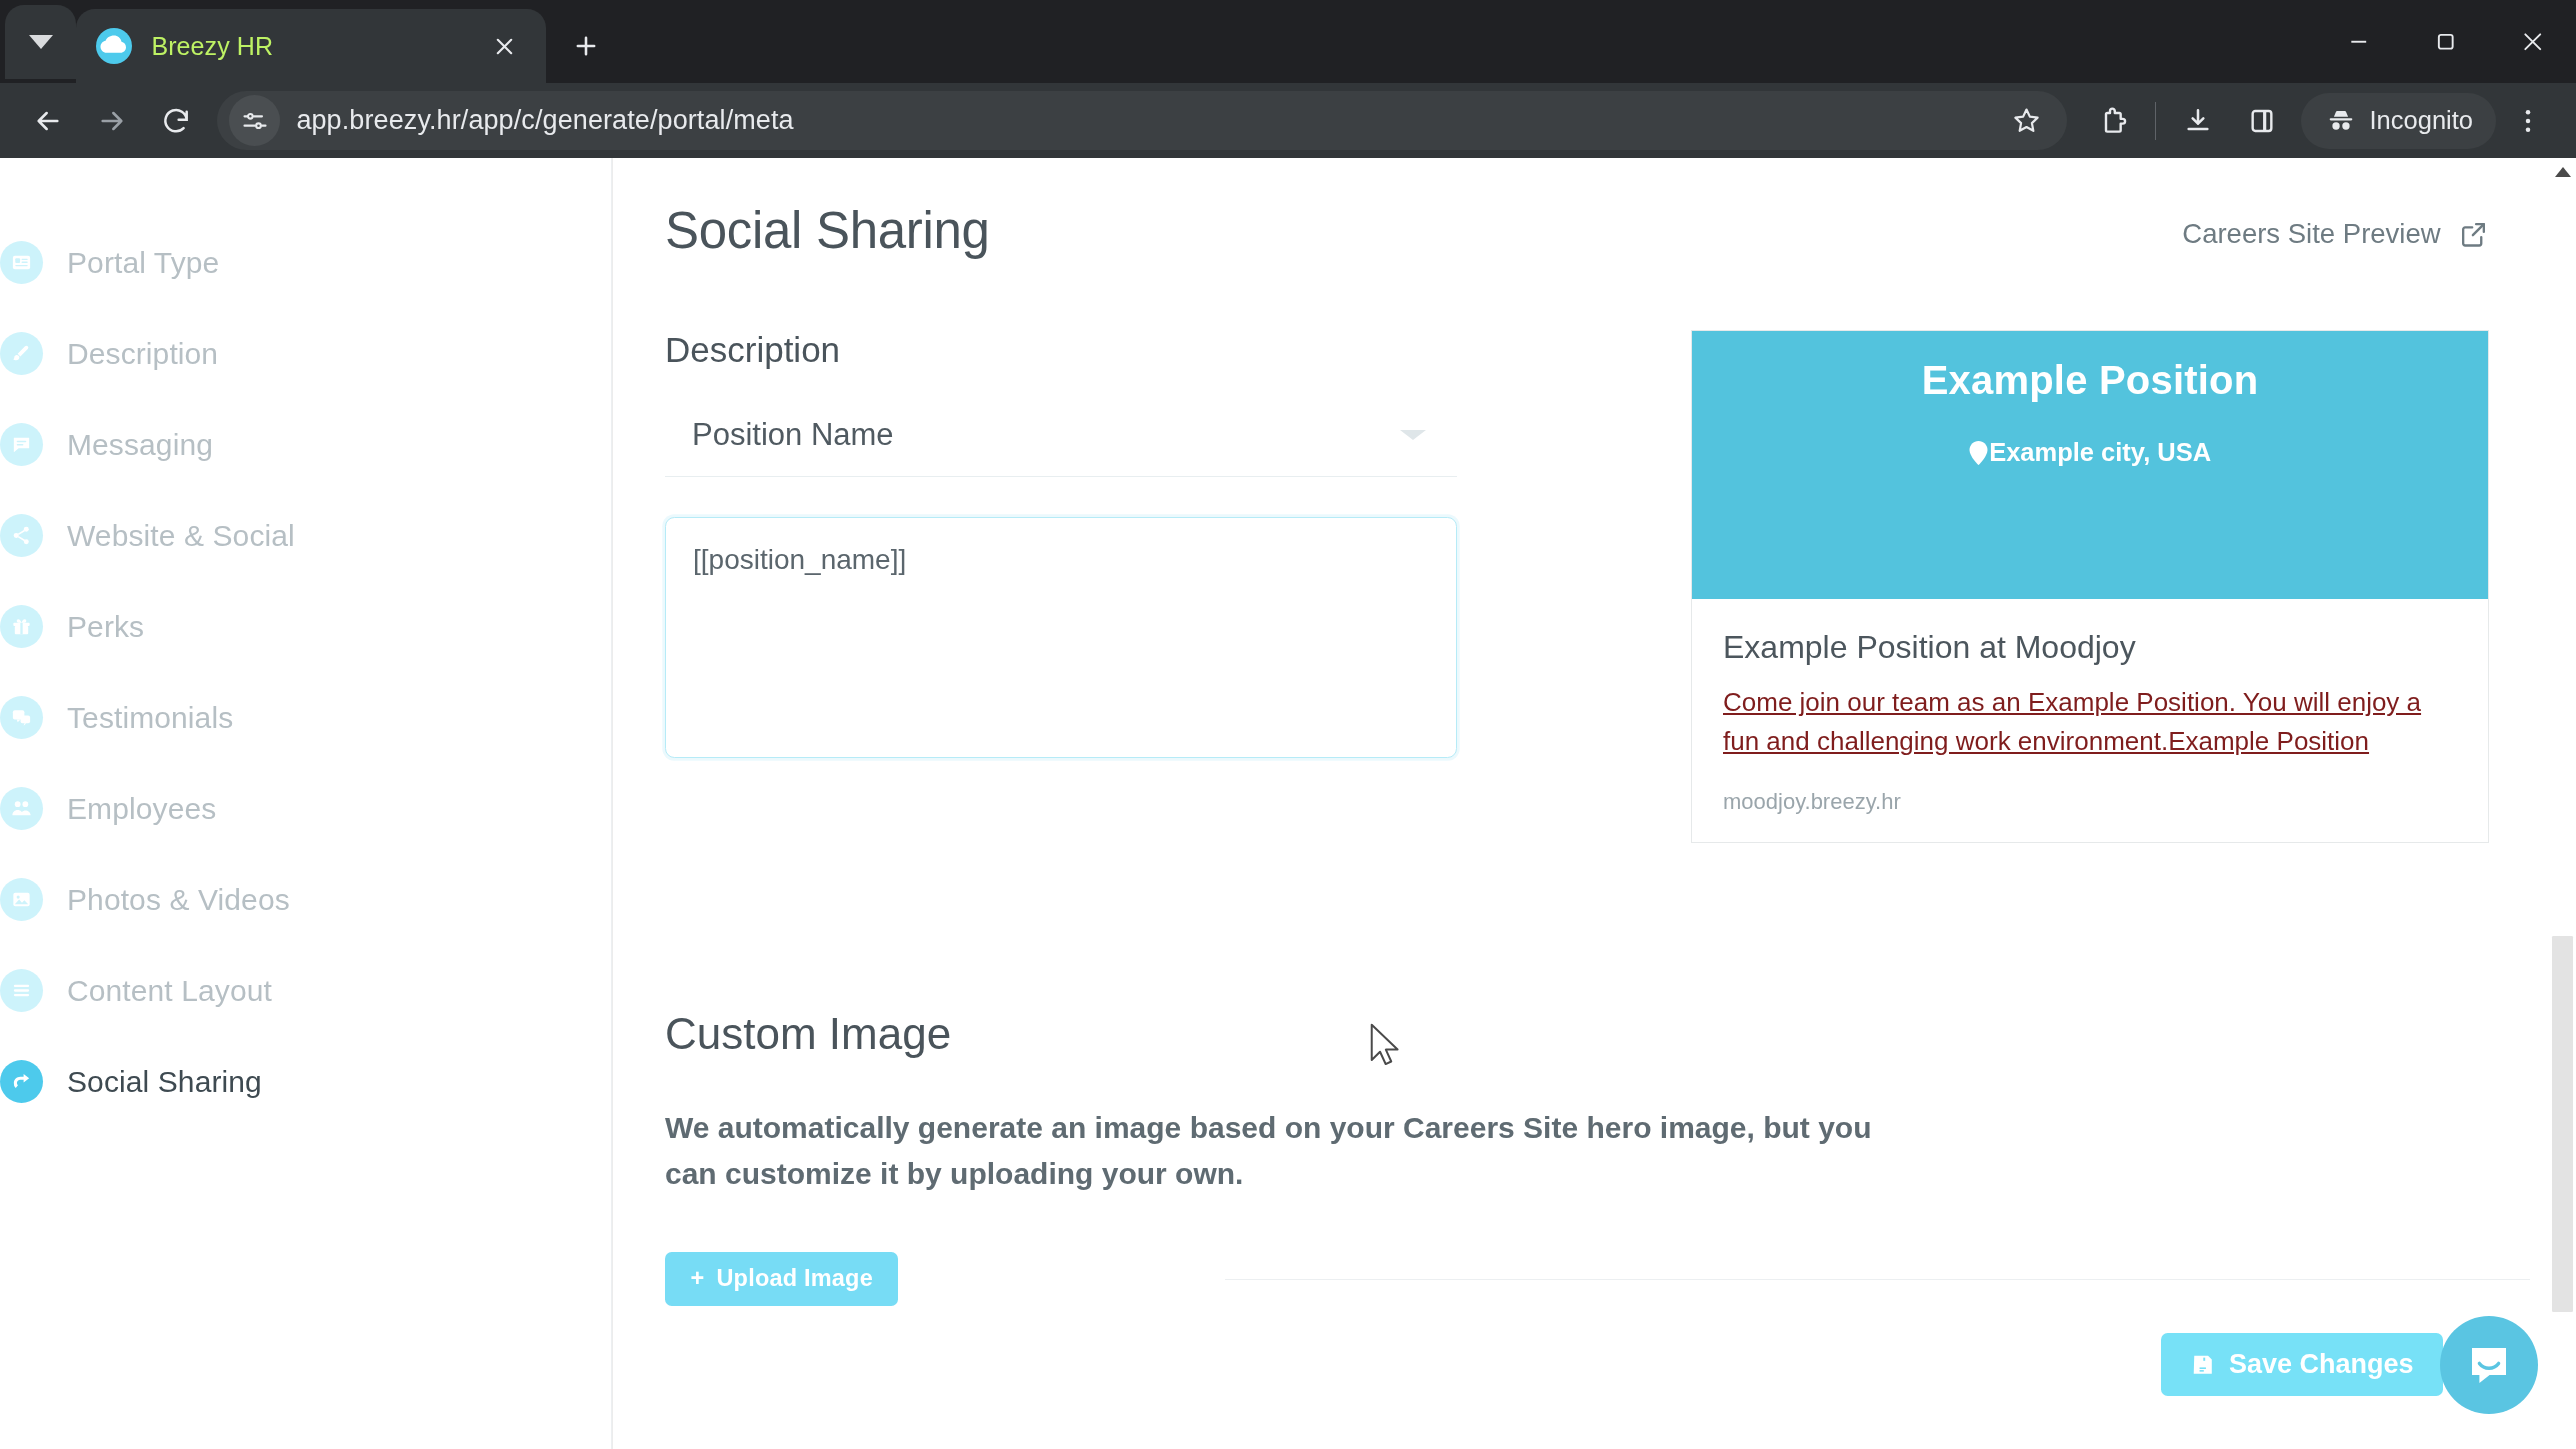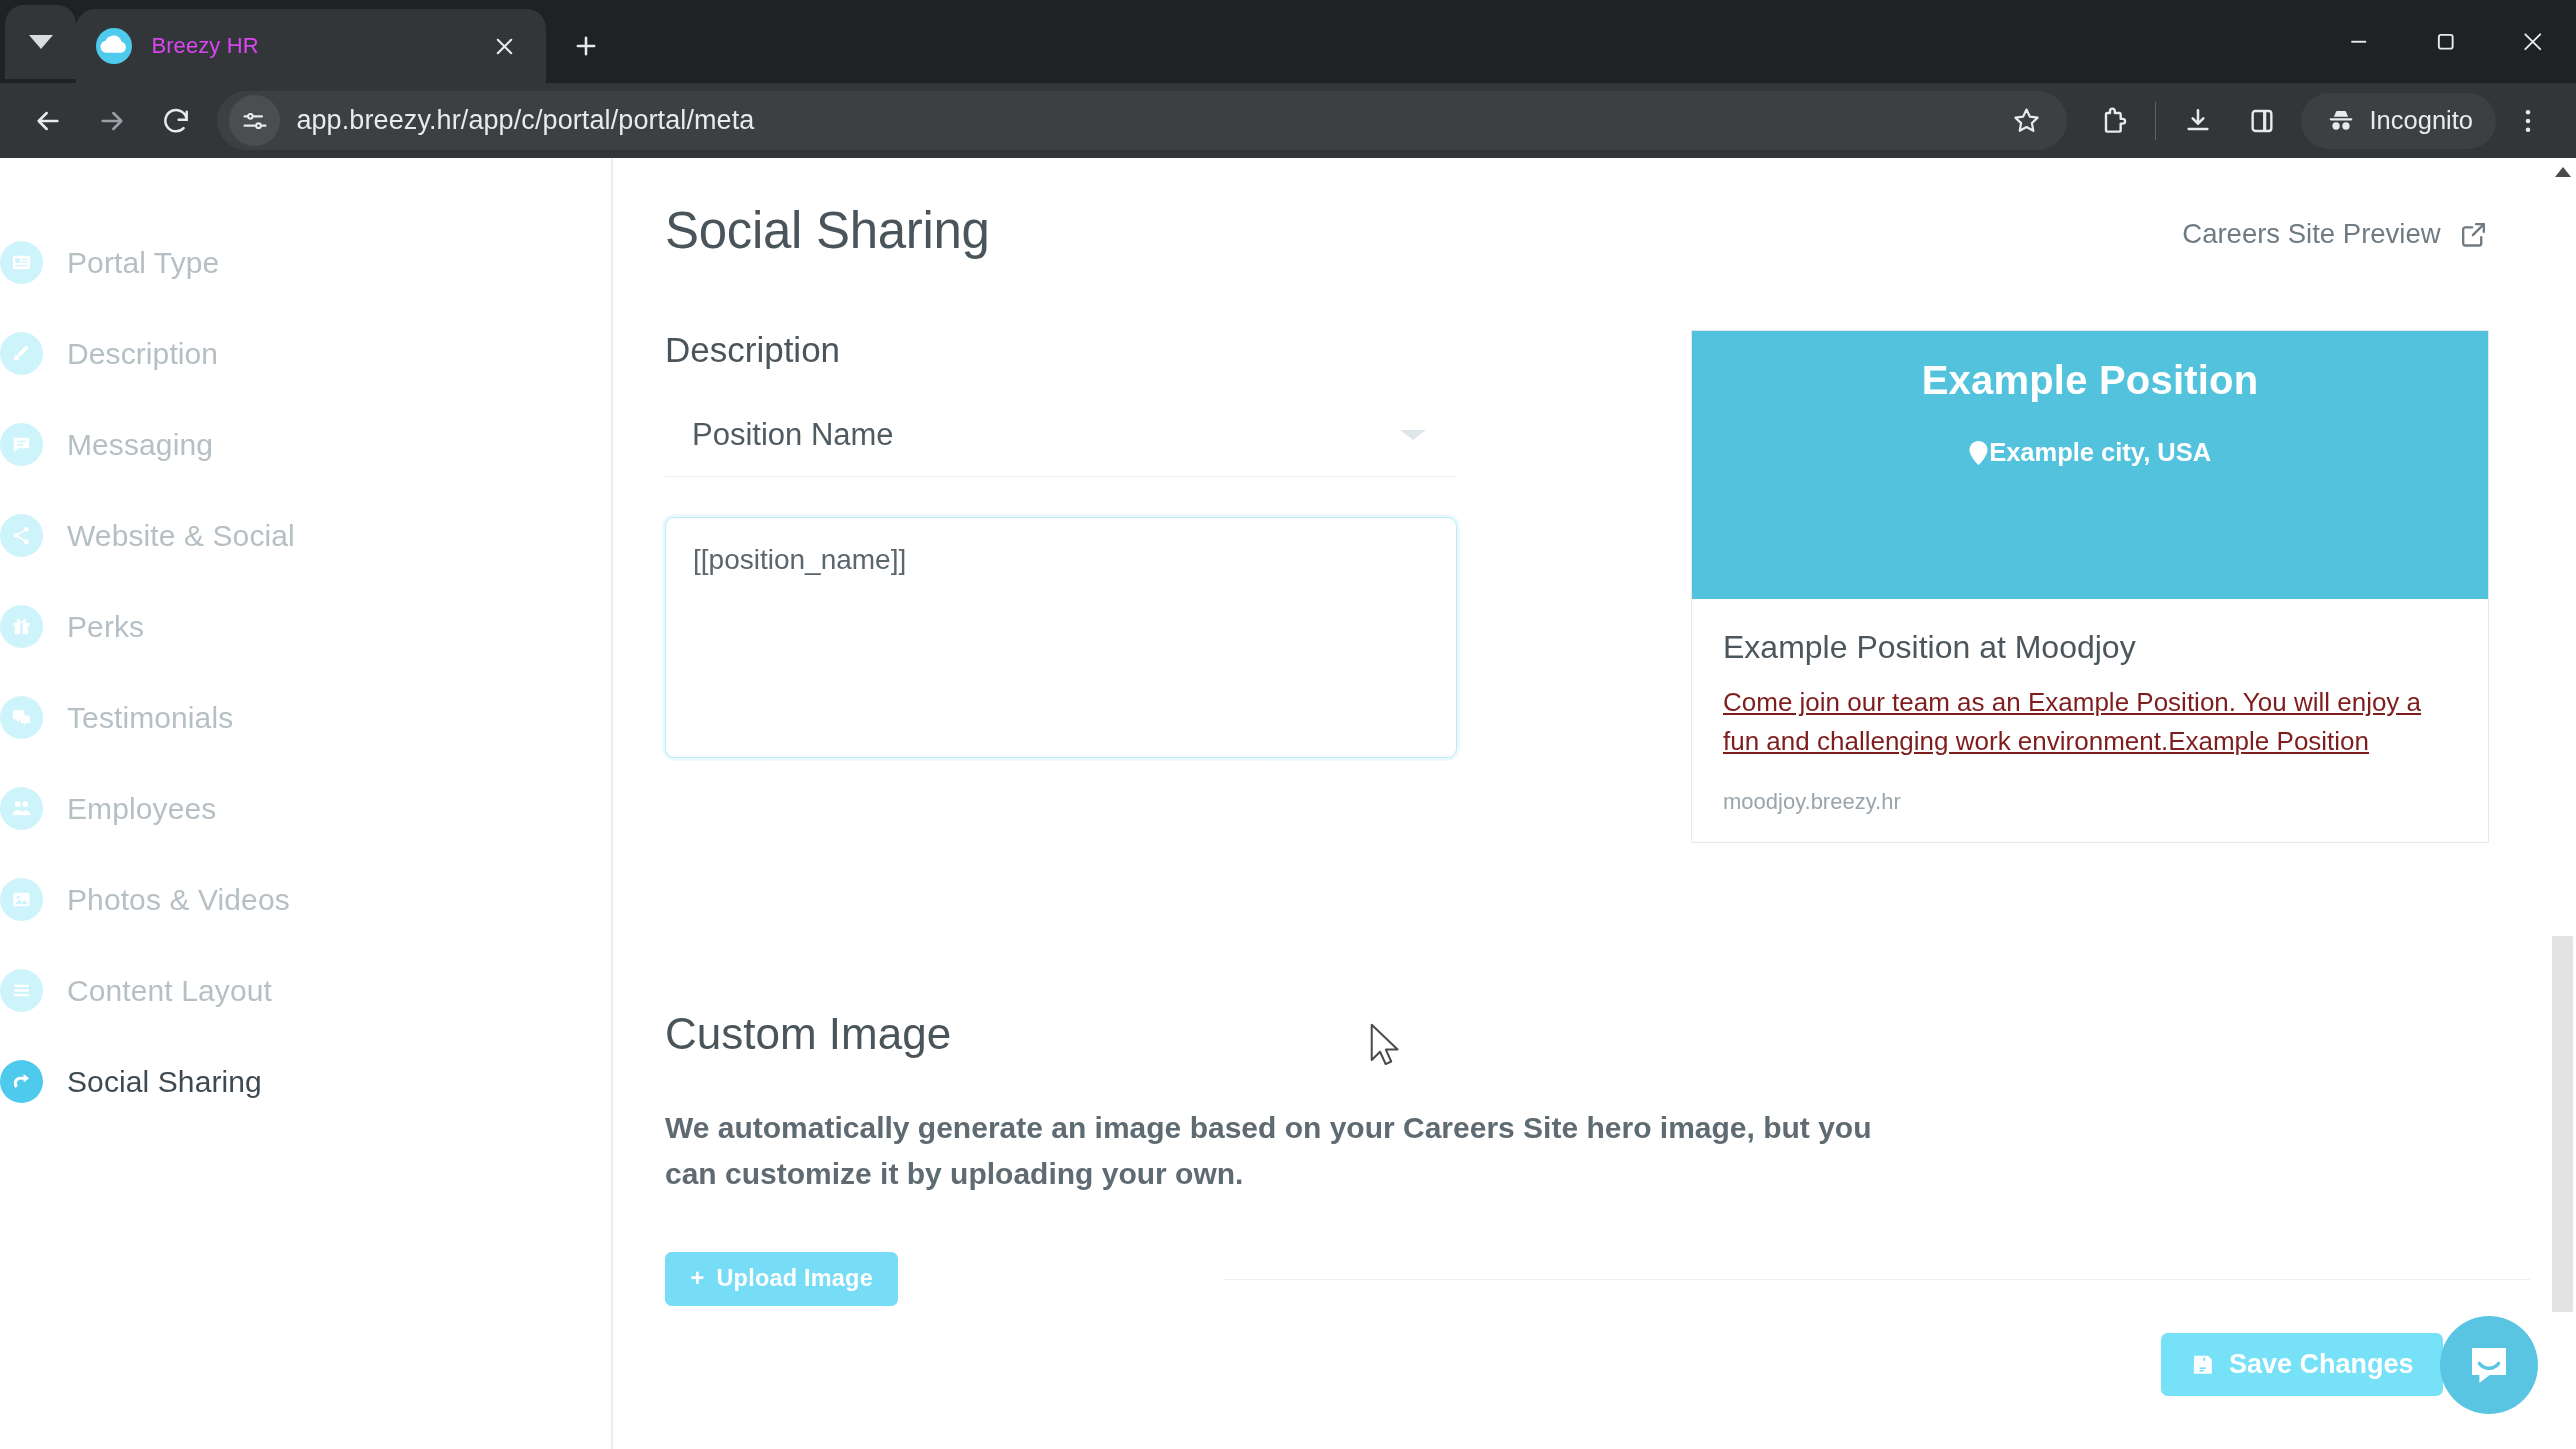--- a/index.html
+++ b/index.html
@@ -29,21 +29,21 @@
   .tab {
     height:74px; width:470px; background:#323639; border-radius:19px 19px 0 0;
     display:flex; align-items:center; padding:0 20px; position:relative;
   }
   .tab-favicon {
     width:36px;height:36px;border-radius:50%;
     background:#4dcaec; display:flex; align-items:center; justify-content:center;
     flex:none; margin-right:19px;
   }
   .tab-title {
-    color:#d946ef; font-size:22px; flex:1; white-space:nowrap;
+    color:#bef264; font-size:25px; flex:1; white-space:nowrap;
     overflow:hidden; text-overflow:ellipsis; letter-spacing:0.1px;
   }
   .tab-close { width:43px;height:43px; display:flex;align-items:center;justify-content:center; flex:none; }
   .tab-close svg { width:23px;height:23px; }
   .newtab {
     width:60px;height:60px;margin-left:9.4px;margin-bottom:6.7px;
     display:flex;align-items:center;justify-content:center;
   }
   .newtab svg { width:28px; height:28px; }
 
@@ -279,21 +279,21 @@
       <div class="omni-lock">
         <svg viewBox="0 0 24 24" fill="none" stroke="#e8eaed" stroke-width="1.8" stroke-linecap="round">
           <circle cx="8" cy="8" r="2"></circle>
             <path d="M11 8h7"></path>
             <path d="M3 8h3"></path>
           <circle cx="15" cy="16" r="2"></circle>
             <path d="M3 16h9"></path>
             <path d="M18 16h3"></path>
         </svg>
       </div>
-      <div class="omni-url">app.breezy.hr/app/c/portal/portal/meta</div>
+      <div class="omni-url">app.breezy.hr/app/c/generate/portal/meta</div>
       <div class="omni-star">
         <svg viewBox="0 0 24 24" fill="none" stroke="#e8eaed" stroke-width="1.7" stroke-linejoin="round">
             <path d="M12 3.5l2.6 5.5 6 .8-4.4 4.2 1.1 6-5.3-2.9-5.3 2.9 1.1-6L3.4 9.8l6-.8z"></path>
           </svg>
       </div>
     </div>
 
     <div class="tb-icon">
       <svg viewBox="0 0 24 24" fill="none" stroke="#e8eaed" stroke-width="1.8" stroke-linejoin="round">
           <path d="M9 4.5a1.8 1.8 0 113.6 0V6H16a1 1 0 011 1v3.4h1.5a1.8 1.8 0 110 3.6H17V19a1 1 0 01-1 1H7a1 1 0 01-1-1V7a1 1 0 011-1h2z"></path>

